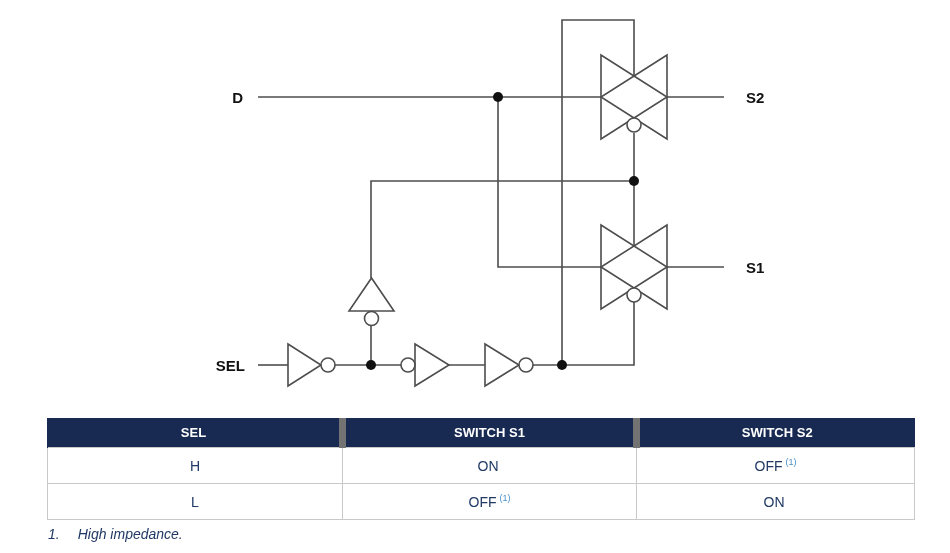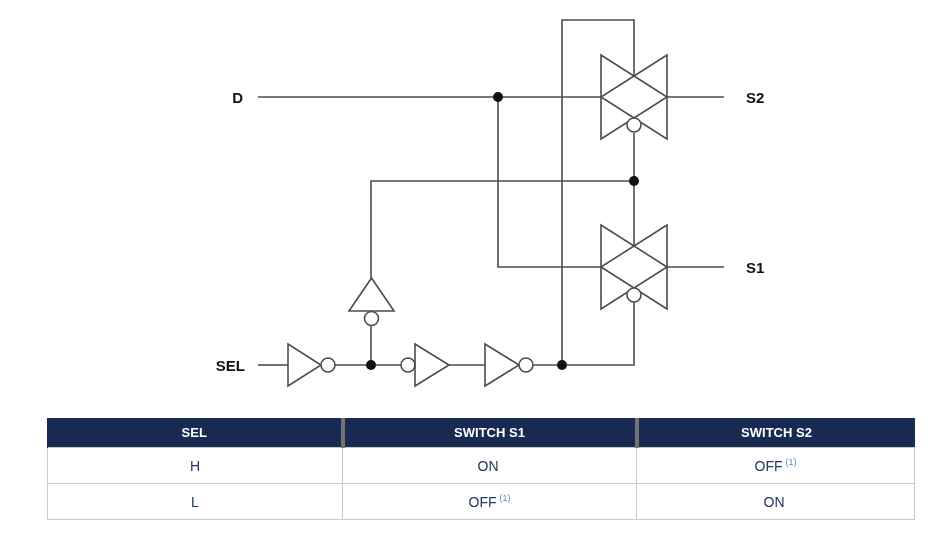--- a/index.html
+++ b/index.html
@@ -35,21 +35,21 @@
     table-layout: fixed;
   }
   table.truth-table th {
     background: #182a52;
     color: #ffffff;
     font-size: 13px;
     font-weight: bold;
     height: 29px;
     text-align: center;
     vertical-align: middle;
-    border-left: 4px solid #737373;
+    border-left: 7px solid #737373;
     padding: 0;
   }
   table.truth-table th:first-child {
     border-left: 1px solid #182a52;
   }
   table.truth-table td {
     background: #ffffff;
     border: 1px solid #c9c9c9;
     color: #1f3864;
     font-size: 14px;
@@ -181,14 +181,17 @@
         <td>
           <span>OFF</span><sup>(1)</sup>
         </td>
         <td>
           <span>ON</span><sup></sup>
         </td>
       </tr>
     </tbody>
   </table>
 
+  <div class="footnote">
+    <span class="fn-number">1.</span><span>High impedance.</span>
+  </div>
 
 </div>
 
 </body></html>

